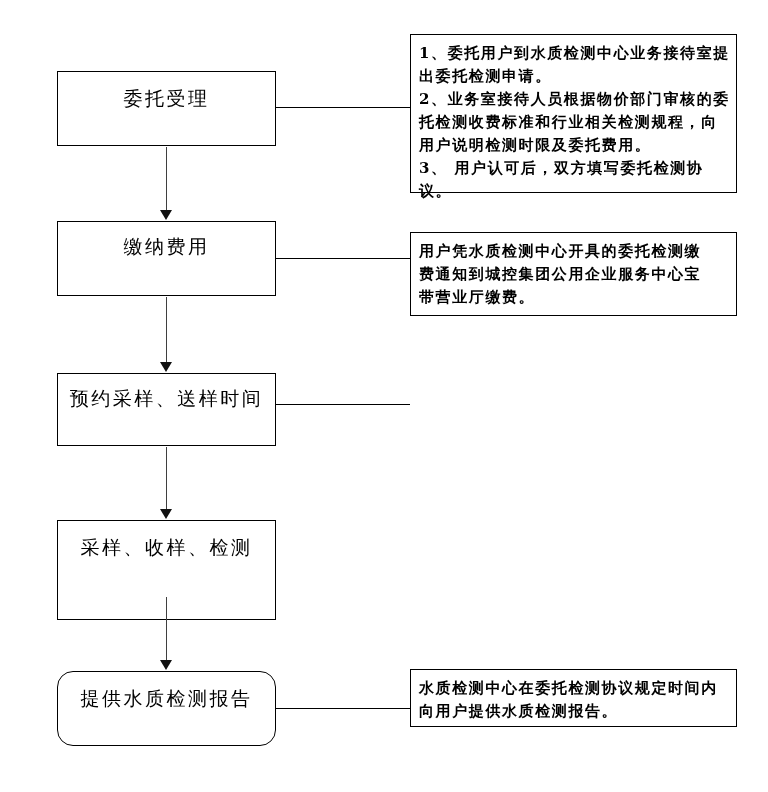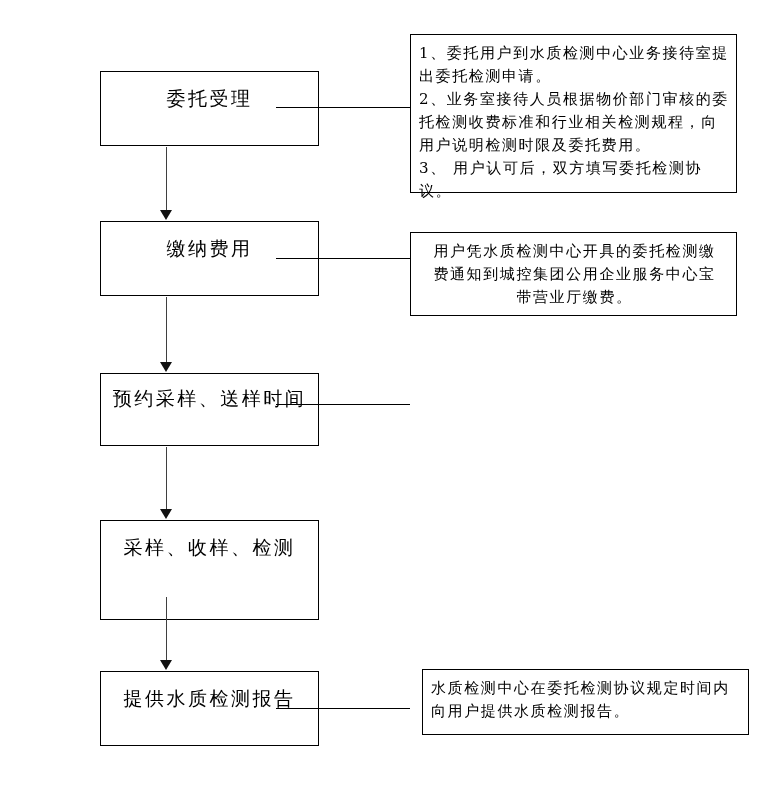--- a/index.html
+++ b/index.html
@@ -23,27 +23,26 @@
     width: 219px;
     height: 75px;
     box-sizing: border-box;
     border: 1.4px solid #000000;
     background: #ffffff;
     text-align: center;
     padding-top: 13px;
     font-size: 19px;
     letter-spacing: 2.5px;
     line-height: 26px;
-    margin-left: 43px;
   }
   .step1 { top: 71px; }
-  .step2 { top: 221px; }
+  .step2 { top: 221px; font-family: Liberation Mono, monospace; }
   .step3 { top: 373px; height: 73px; font-family: Liberation Mono, monospace; }
   .step4 { top: 520px; height: 100px; }
-  .step5 { top: 671px; }
+  .step5 { top: 671px; border-radius: 16px; }
 
   
   .varrow {
     position: absolute;
     left: 160px;
     width: 13px;
   }
   .varrow .shaft {
     position: absolute;
     left: 5.7px;
@@ -86,25 +85,26 @@
     left: 410px;
     width: 327px;
     box-sizing: border-box;
     border: 1.1px solid #000000;
     background: #ffffff;
     padding: 7px 6px 5px 8px;
     font-size: 15px;
     line-height: 23px;
     letter-spacing: 1.6px;
     white-space: pre-line;
+    font-weight: bold;
   }
   .ann1 { top: 34px;  height: 159px; }
-  .ann2 { top: 232px; height: 84px; text-align: center; }
+  .ann2 { top: 232px; height: 84px; }
   .ann3 { top: 371px; height: 63px; }
-  .ann4 { top: 669px; height: 66px; margin-left: 12px; }
+  .ann4 { top: 669px; height: 58px; }
 </style>
 </head>
 <body>
 
 <div class="canvas">
 
   <div class="step step1">
     <span>委托受理</span>
   </div>
   <div class="step step2">

